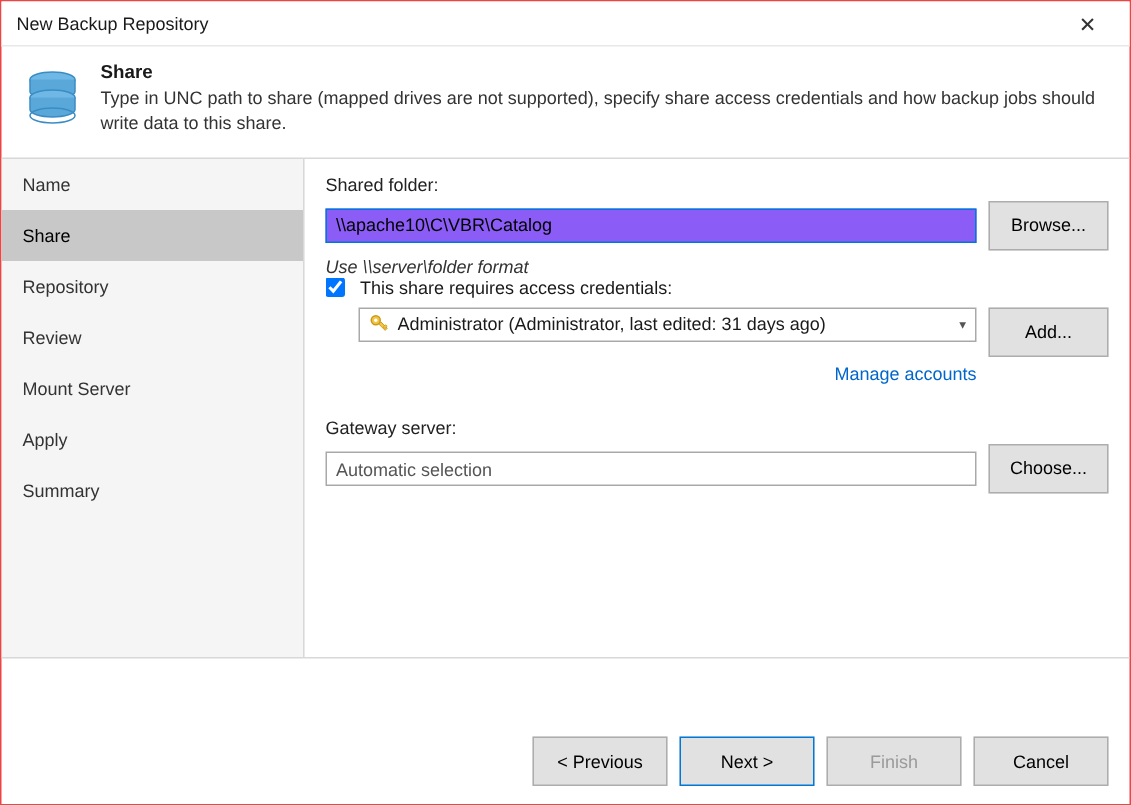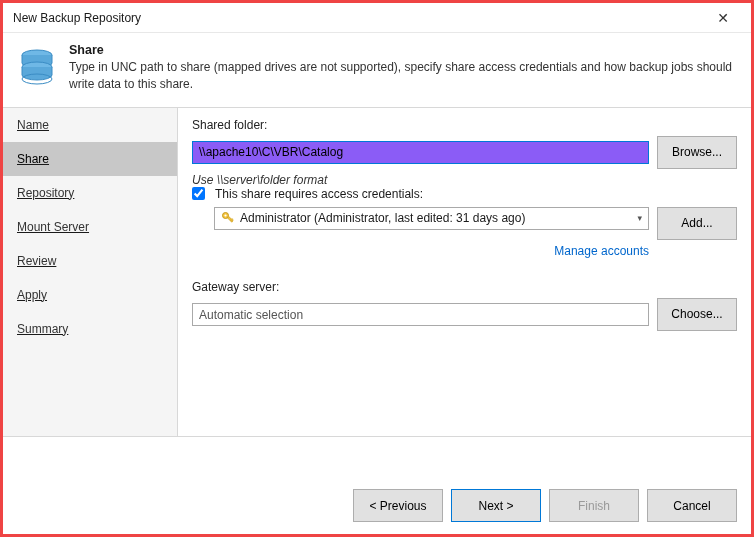--- a/index.html
+++ b/index.html
@@ -13,21 +13,21 @@
       color: #1a1a1a;
       background: #fff;
       width: 754px;
       height: 537px;
       overflow: hidden;
     }
     .window {
       width: 754px;
       height: 537px;
       background: #fff;
-      border: 3px solid #ef4444;
+      border: 1px solid #ef4444;
       display: flex;
       flex-direction: column;
     }
     .titlebar {
       height: 30px;
       background: #fff;
       display: flex;
       align-items: center;
       padding: 0 8px 0 10px;
       border-bottom: 1px solid #e8e8e8;
@@ -72,25 +72,24 @@
       line-height: 1.4;
       color: #333;
     }
     .body {
       flex: 1;
       display: flex;
       border-top: 1px solid #d8d8d8;
       overflow: hidden;
     }
     .sidebar {
-      width: 175px;
+      width: 202px;
       background: #f5f5f5;
       border-right: 1px solid #d8d8d8;
       padding-top: 0;
-      text-decoration: underline;
     }
     .sidebar-item {
       padding: 10px 14px;
       font-size: 12px;
       color: #333;
     }
     .sidebar-item.active {
       background: #c8c8c8;
       color: #000;
     }
@@ -239,22 +238,22 @@
       <div class="header-subtitle">Type in UNC path to share (mapped drives are not supported), specify share access credentials and how backup jobs should write data to this share.</div>
     </div>
   </div>
 
   <div class="body">
 
     <div class="sidebar">
       <div class="sidebar-item">Name</div>
       <div class="sidebar-item active">Share</div>
       <div class="sidebar-item">Repository</div>
+      <div class="sidebar-item">Review</div>
       <div class="sidebar-item">Mount Server</div>
-      <div class="sidebar-item">Review</div>
       <div class="sidebar-item">Apply</div>
       <div class="sidebar-item">Summary</div>
     </div>
 
     <div class="content">
 
       <div class="field-label">Shared folder:</div>
       <div class="row sf-row">
         <input type="text" class="textfield" value="\\apache10\C\VBR\Catalog" style="">
         <button class="btn">Browse...</button>

